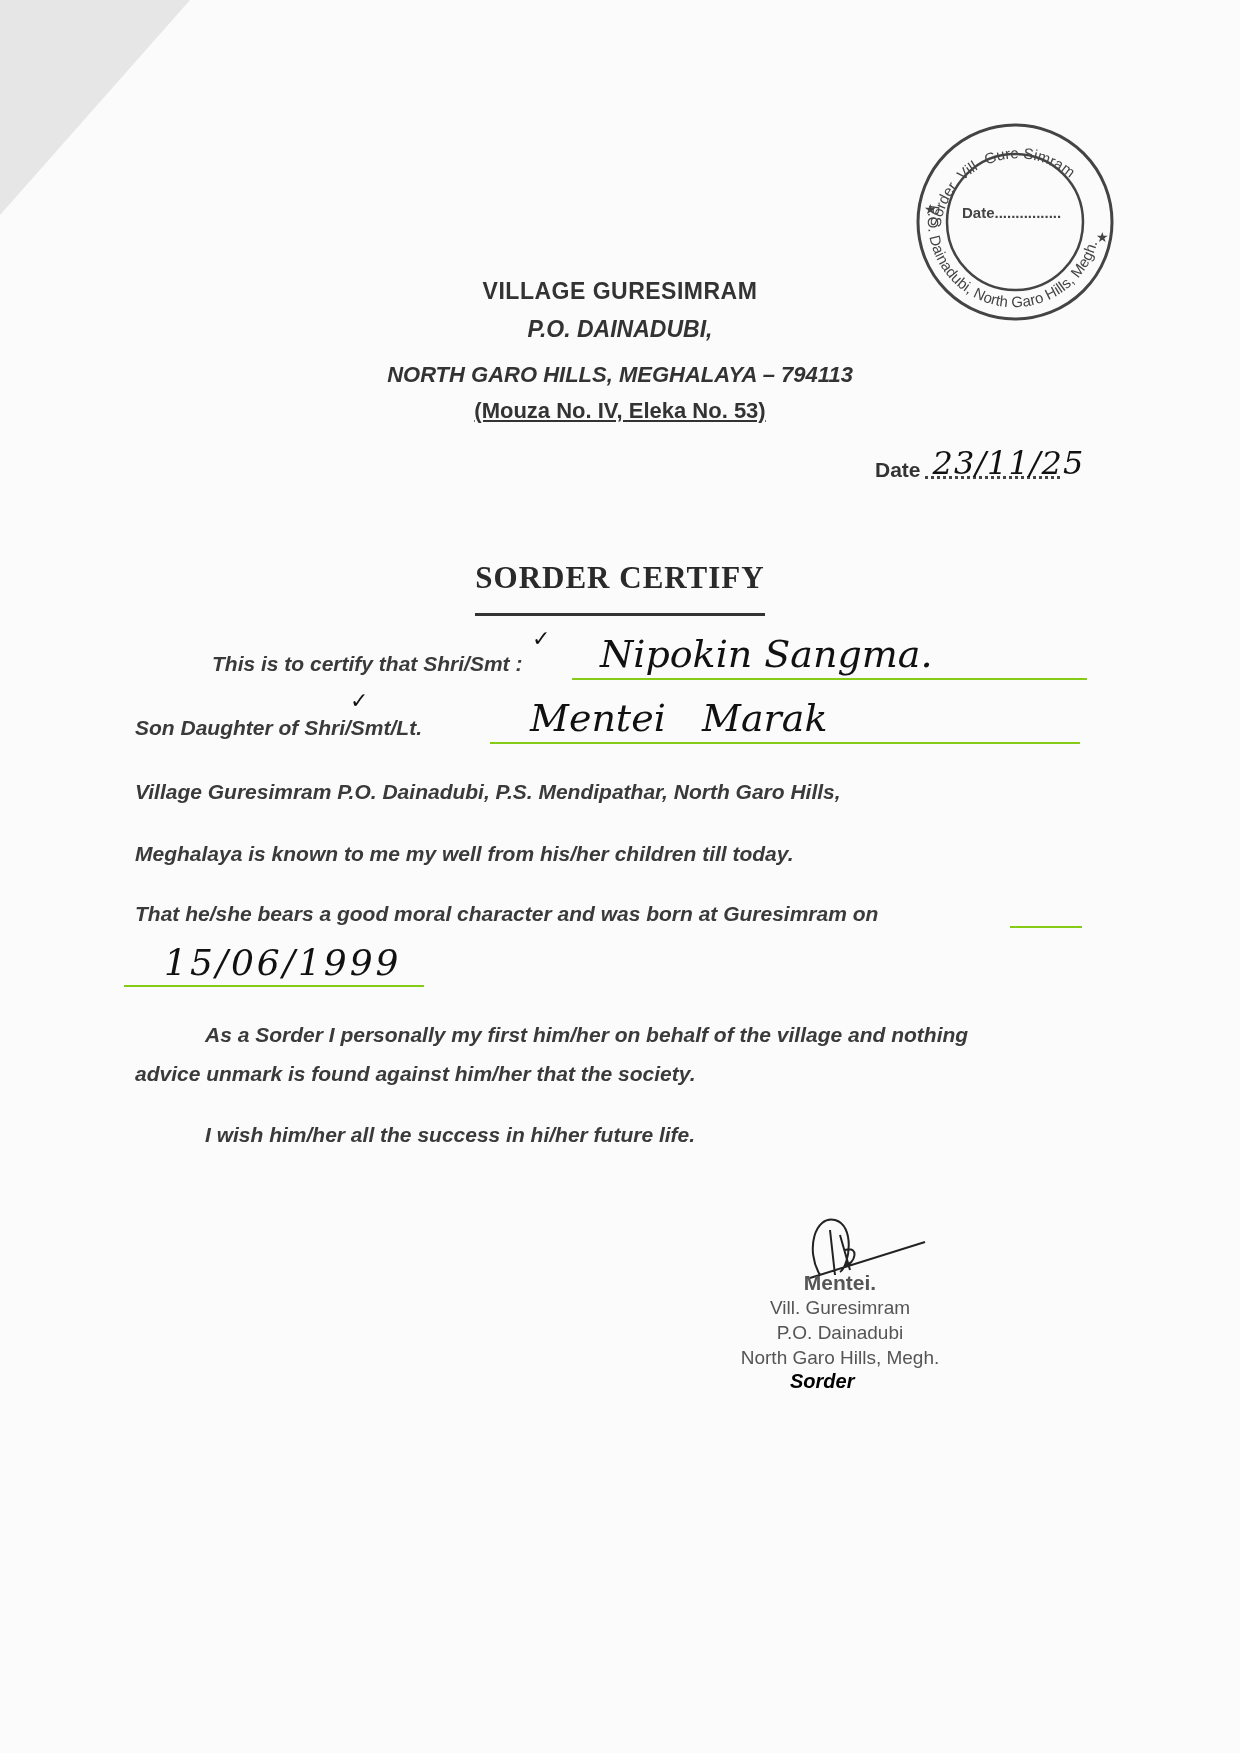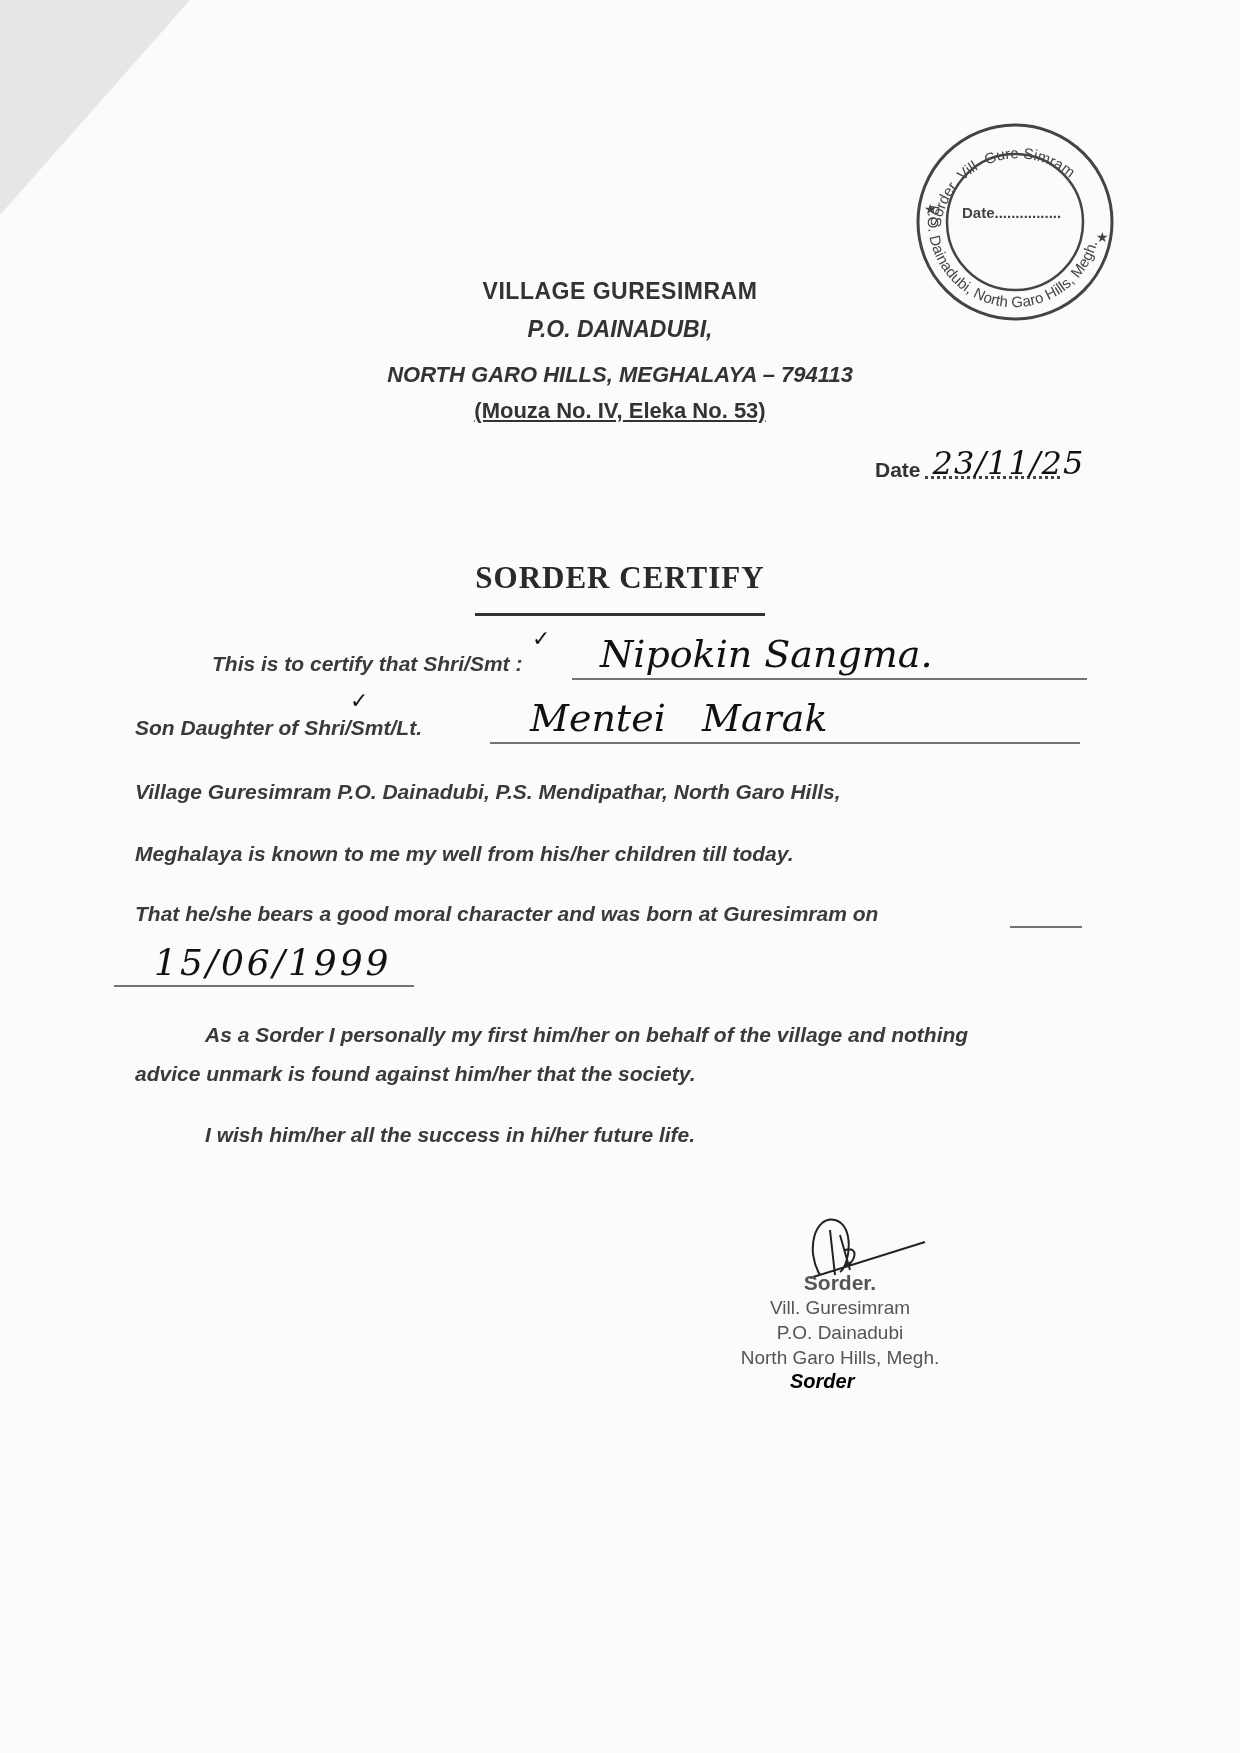--- a/index.html
+++ b/index.html
@@ -12,21 +12,21 @@
   .h2{top:316px;font-size:23px;font-style:italic;}
   .h3{top:362px;font-size:22px;font-style:italic;}
   .h4{top:398px;font-size:22px;text-decoration:underline;}
   .date-row{position:absolute;left:875px;top:458px;font-weight:bold;font-size:21px;color:#333;}
   .date-dots{display:inline-block;width:135px;border-bottom:3px dotted #444;margin-left:4px;vertical-align:-2px;position:relative;}
   .hw{font-family:"DejaVu Serif",serif;font-style:italic;color:#111;font-weight:normal;}
   .date-hw{position:absolute;left:8px;top:-32px;font-size:32px;letter-spacing:1px;}
   .title{position:absolute;left:0;width:1240px;top:560px;text-align:center;font-family:"Liberation Serif",serif;font-weight:bold;font-size:31px;color:#2a2a2a;letter-spacing:1px;}
   .title span{border-bottom:3px solid #333;padding-bottom:18px;}
   .line{position:absolute;font-style:italic;font-weight:bold;font-size:21px;color:#3a3a3a;white-space:nowrap;}
-  .fill{position:absolute;border-bottom:2px solid #737373;}
+  .fill{position:absolute;border-bottom:2px solid #84cc16;}
   .fill .hw{position:absolute;bottom:2px;font-size:38px;white-space:nowrap;}
   .tick{position:absolute;font-size:22px;color:#111;}
   .sigblock{position:absolute;left:720px;top:1270px;width:240px;text-align:center;color:#555;font-size:19px;line-height:25px;}
   .sig{position:absolute;left:800px;top:1210px;width:130px;height:90px;}
   .sorder-foot{position:absolute;left:790px;top:1370px;font-style:italic;font-weight:bold;font-size:20px;color:#000000;}
 </style>
 </head>
 <body>
 
 <div class="fold"></div>
@@ -71,31 +71,31 @@
 <div class="line" style="left:135px;top:716px;">Son Daughter of Shri/Smt/Lt.</div>
 <span class="tick" style="left:350px;top:688px;">✓</span>
 <div class="fill" style="left:490px;top:692px;width:590px;height:50px;">
   <span class="hw" style="left:40px;white-space:pre;">Mentei   Marak</span>
 </div>
 
 <div class="line" style="left:135px;top:780px;">Village Guresimram P.O. Dainadubi, P.S. Mendipathar, North Garo Hills,</div>
 <div class="line" style="left:135px;top:842px;">Meghalaya is known to me my well from his/her children till today.</div>
 <div class="line" style="left:135px;top:902px;">That he/she bears a good moral character and was born at Guresimram on</div>
 <div class="fill" style="left:1010px;top:904px;width:72px;height:22px;"></div>
-<div class="fill" style="left:114px;top:935px;width:300px;height:50px;text-decoration:underline;">
+<div class="fill" style="left:124px;top:935px;width:300px;height:50px;text-decoration:underline;">
   <span class="hw" style="left:40px;font-size:36px;letter-spacing:3px;">15/06/1999</span>
 </div>
 
 <div class="line" style="left:205px;top:1023px;">As a Sorder I personally my first him/her on behalf of the village and nothing</div>
 <div class="line" style="left:135px;top:1062px;">advice unmark is found against him/her that the society.</div>
 <div class="line" style="left:205px;top:1123px;">I wish him/her all the success in hi/her future life.</div>
 
 <svg class="sig" viewBox="0 0 130 90">
   <path d="M 20,65 C 5,40 15,5 35,10 C 55,15 50,55 40,62 M 30,20 L 35,65 M 40,25 L 50,60 M 45,40 C 60,35 55,55 45,55 M 10,68 L 125,32" fill="none" stroke="#222" stroke-width="2"></path>
 </svg>
 
 <div class="sigblock">
-  <div style="font-weight:bold;font-size:21px;">Sorder.</div>
+  <div style="font-weight:bold;font-size:21px;">Mentei.</div>
   <div>Vill. Guresimram</div>
   <div>P.O. Dainadubi</div>
   <div>North Garo Hills, Megh.</div>
 </div>
 <div class="sorder-foot">Sorder</div>
 
 </body></html>

